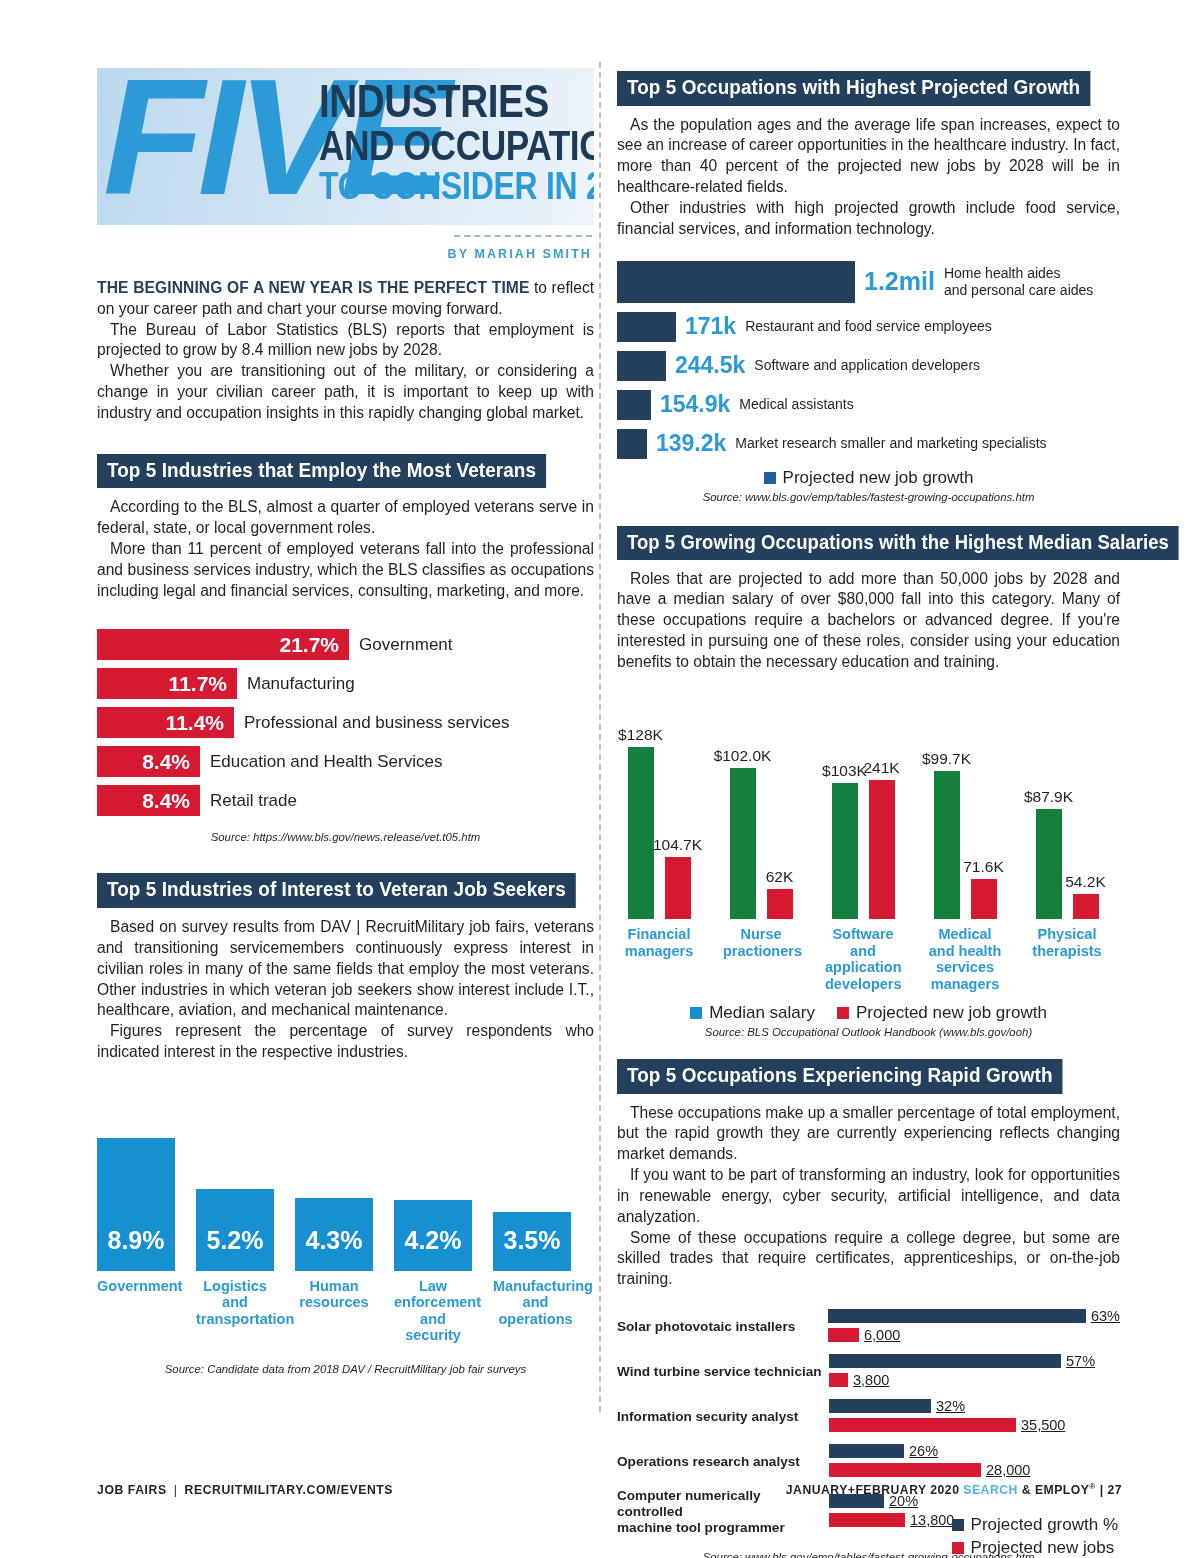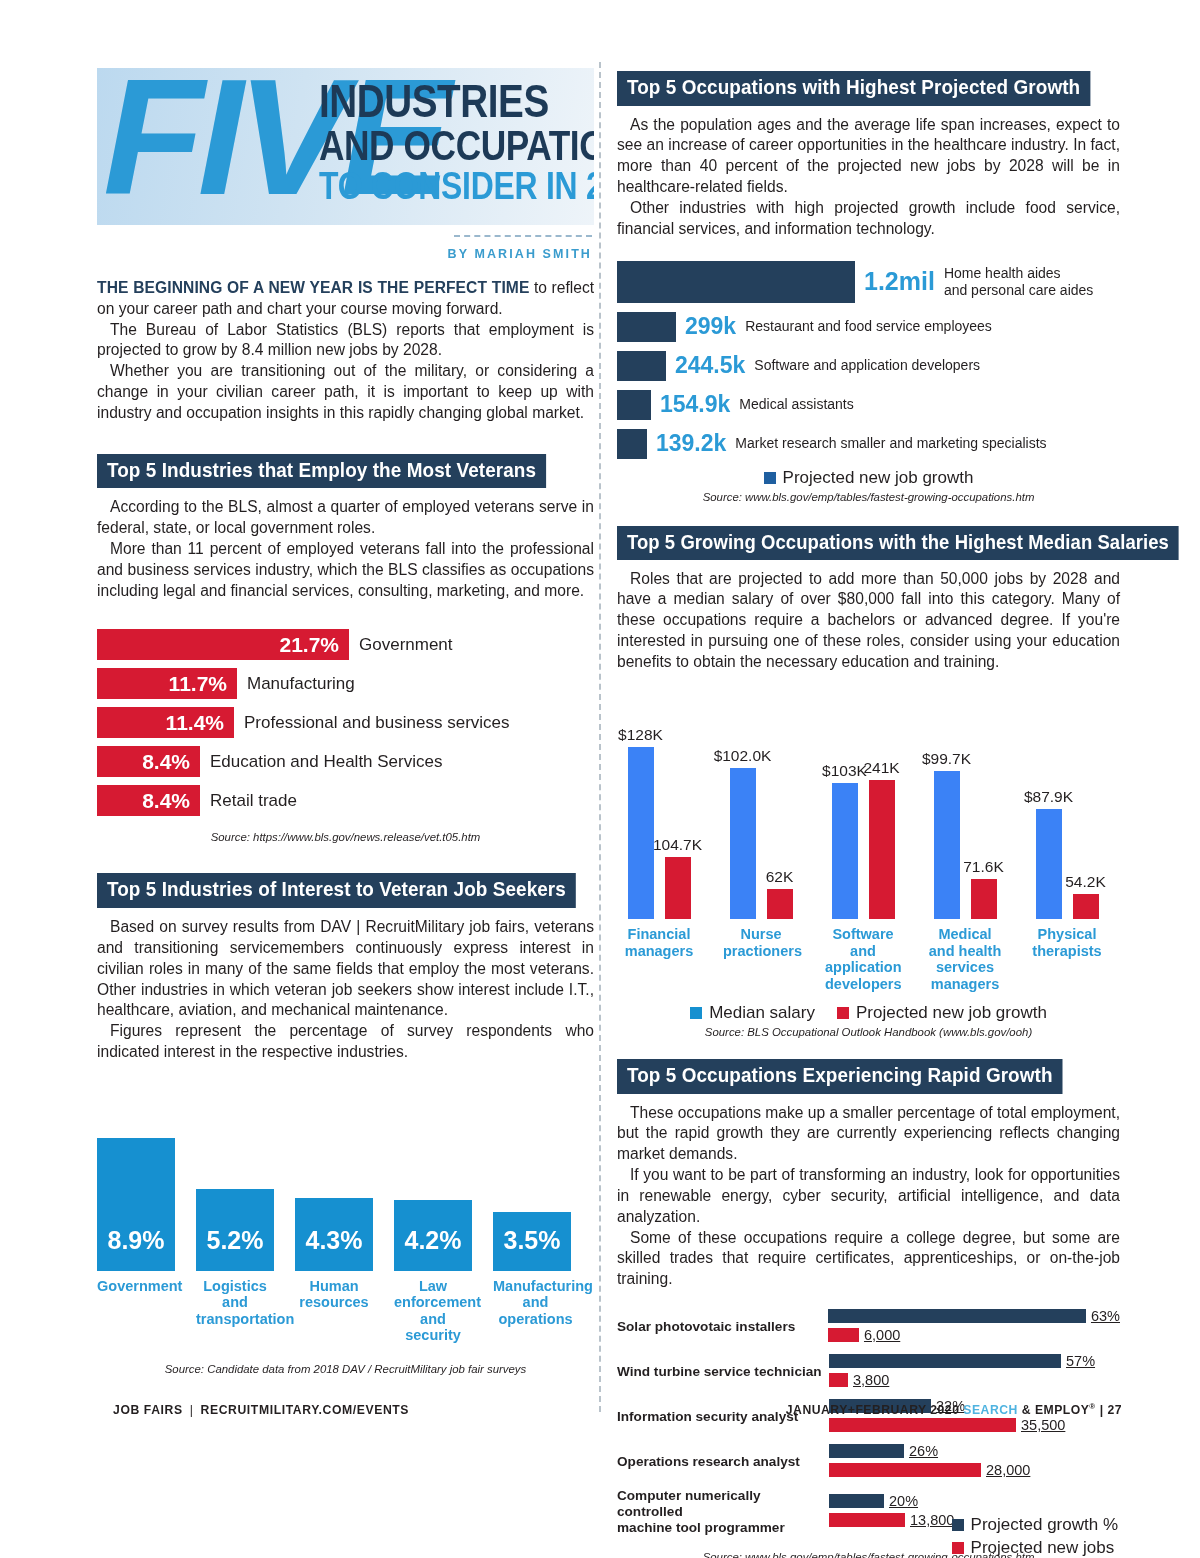--- a/index.html
+++ b/index.html
@@ -121,21 +121,21 @@
     margin-top: 7px; font-size: 14.5px; color: #2b9ad6; font-weight: 700;
     text-align: center; line-height: 1.14;
   }
 
   
   .gchart { position: relative; height: 215px; display: flex; align-items: flex-end; gap: 26px; padding-left: 4px;}
   .ggroup { width: 76px; position: relative; height: 100%; }
   .gbars { position: absolute; bottom: 0; left: 0; width: 100%; height: 100%;
            display: flex; align-items: flex-end; justify-content: center; gap: 11px; }
   .gbar { width: 26px; position: relative; }
-  .gbar.blue { background: #3b82f6; }
+  .gbar.blue { background: #15803d; }
   .gbar.red  { background: #d61a32; }
   .gval {
     position: absolute; bottom: 100%; left: 50%; transform: translateX(-50%);
     font-size: 15.5px; color: #231f20; white-space: nowrap; padding-bottom: 3px;
   }
   .gcap { font-size: 14.5px; color: #2b9ad6; font-weight: 700; text-align: center; line-height: 1.16; margin-top: 7px;}
   .gcaps { display: flex; gap: 26px; padding-left: 4px; }
   .gcapcell { width: 76px; }
 
   
@@ -147,22 +147,22 @@
   .rg-bar { height: 14px; }
   .rg-bar.navy { background: #24405c; }
   .rg-bar.red  { background: #d61a32; }
   .rg-val { font-size: 14.5px; color: #231f20; margin-left: 5px; white-space: nowrap; }
 
   .rg-legend { position: absolute; right: 2px; bottom: 2px; }
   .rg-legend .legend-item { margin-bottom: 3px; }
 
   
   .footer {
-    position: absolute; left: 97px; right: 78px; top: 1402px;
-    display: flex; justify-content: space-between; align-items: flex-end; margin-left: 16px;
+    position: absolute; left: 97px; right: 78px; top: 1482px;
+    display: flex; justify-content: space-between; align-items: flex-end;
   }
   .foot-left { font-size: 12.2px; font-weight: 700; letter-spacing: .6px; color: #231f20; }
   .foot-left .sep { font-weight: 400; margin: 0 7px; }
   .foot-right { font-size: 12.2px; font-weight: 700; letter-spacing: .5px; color: #231f20; }
   .foot-right .search { color: #4fb3e0; }
   .foot-right .reg { font-size: 8px; vertical-align: super; }
 </style>
 </head>
 <body>
 
@@ -287,21 +287,21 @@
       <div class="hbar-navy-row">
         <div class="hbar-navy" style="width:238px;height:42px"></div>
         <div class="hbar-navy-val" style="font-size:25px">1.2mil</div>
         <div class="hbar-navy-label">
           <div>Home health aides</div>
           <div>and personal care aides</div>
         </div>
       </div>
       <div class="hbar-navy-row">
         <div class="hbar-navy" style="width:59px"></div>
-        <div class="hbar-navy-val">299k</div>
+        <div class="hbar-navy-val">171k</div>
         <div class="hbar-navy-label">Restaurant and food service employees</div>
       </div>
       <div class="hbar-navy-row">
         <div class="hbar-navy" style="width:49px"></div>
         <div class="hbar-navy-val">244.5k</div>
         <div class="hbar-navy-label">Software and application developers</div>
       </div>
       <div class="hbar-navy-row">
         <div class="hbar-navy" style="width:34px"></div>
         <div class="hbar-navy-val">154.9k</div>

